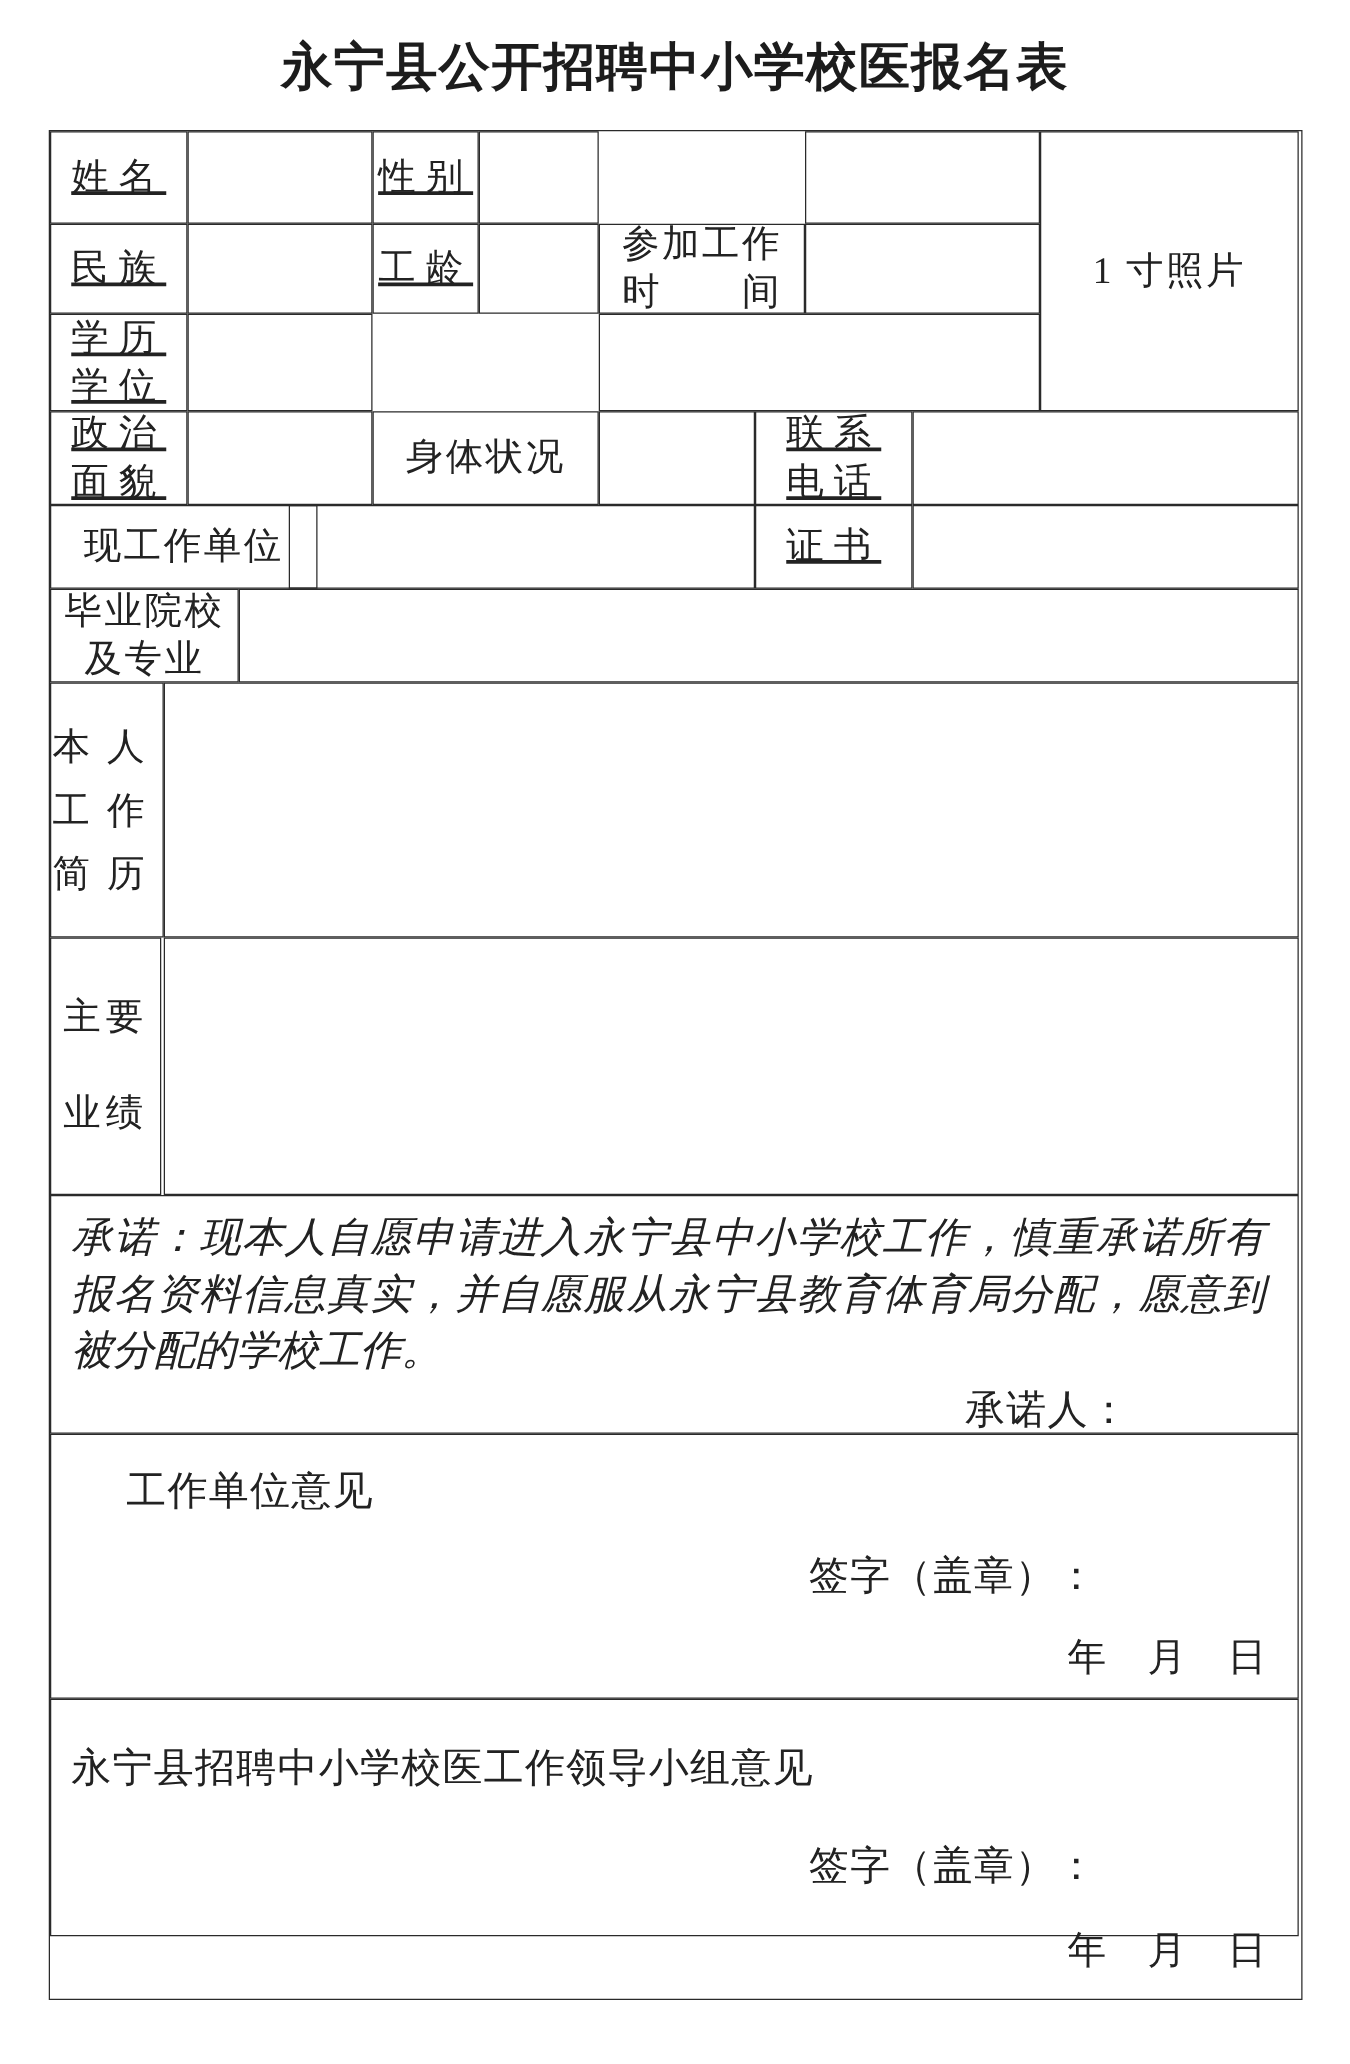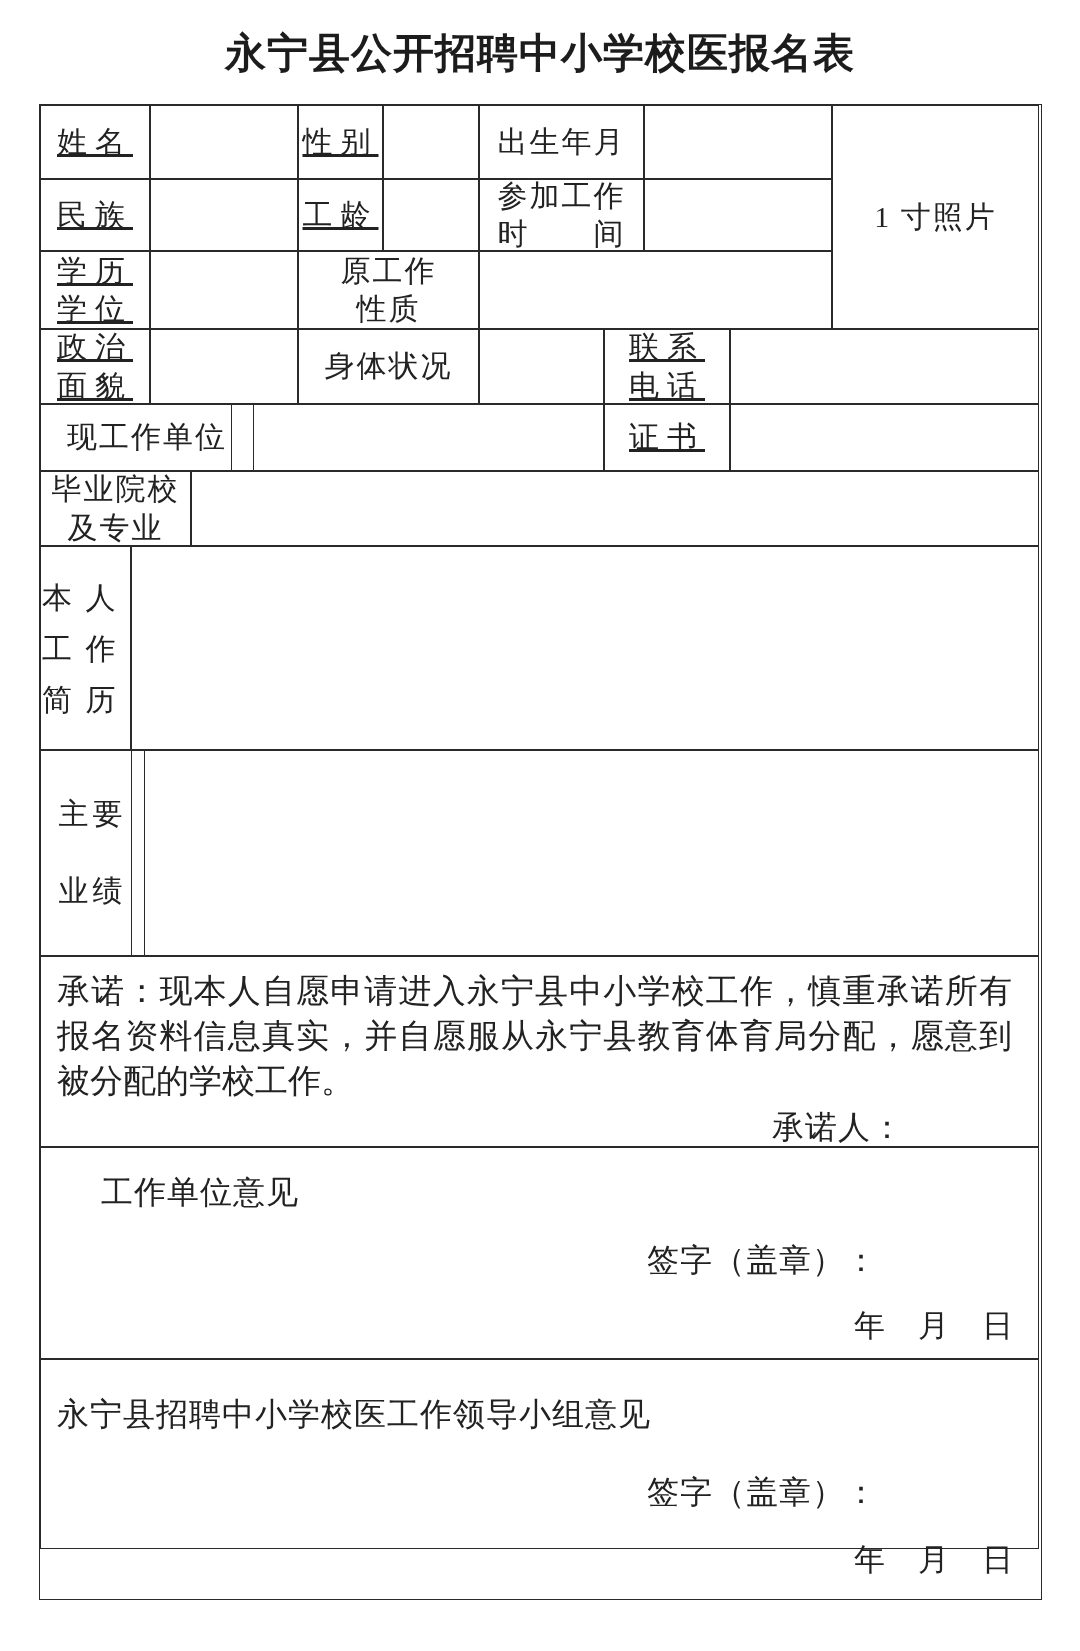--- a/index.html
+++ b/index.html
@@ -20,21 +20,21 @@
     display:flex;align-items:center;justify-content:center;
     white-space:pre-line;text-align:center;
     font-size:30px;line-height:1.28;letter-spacing:2px;color:#222;
   }
   .ls2{letter-spacing:8px;text-decoration:underline;}
   .resume-label{line-height:1.7;letter-spacing:0.45em;}
   .ach-label{line-height:1.28;letter-spacing:4px;}
   .sec{display:block;}
   .commit-text{
     position:absolute;left:16px;right:26px;top:12px;margin:0;
-    font-size:33px;line-height:1.36;text-align:justify;letter-spacing:0;
+    font-size:33px;line-height:1.36;text-align:justify;letter-spacing:0;font-style:italic;
   }
   .sub{position:absolute;font-size:32px;letter-spacing:1px;white-space:pre;}
   .s1-signer{right:134px;top:150px;}
   .s2-title{left:16px;top:24px;margin-left:44px;}
   .s2-sign{right:160px;top:92px;}
   .s2-date{right:24px;top:158px;font-size:31px;}
   .s3-title{left:16px;top:34px;}
   .s3-sign{right:160px;top:112px;}
   .s3-date{right:24px;top:180px;font-size:31px;}
 </style>
@@ -44,37 +44,34 @@
 <div class="page">
 
   <h1 class="title">永宁县公开招聘中小学校医报名表</h1>
 
   <div class="tbl">
 
     <div class="c ls2" style="left:0;top:0;width:110px;height:74px">姓名</div>
     <div class="c" style="left:110px;top:0;width:148px;height:74px"></div>
     <div class="c ls2" style="left:258px;top:0;width:85px;height:74px">性别</div>
     <div class="c" style="left:343px;top:0;width:96px;height:74px"></div>
-    <div class="c" style="left:439px;top:0;width:165px;height:74px">出生年月</div>
     <div class="c" style="left:604px;top:0;width:188px;height:74px"></div>
     <div class="c" style="left:792px;top:0;width:207px;height:224px">1 寸照片</div>
 
     <div class="c ls2" style="left:0;top:74px;width:110px;height:72px">民族</div>
     <div class="c" style="left:110px;top:74px;width:148px;height:72px"></div>
     <div class="c ls2" style="left:258px;top:74px;width:85px;height:72px">工龄</div>
     <div class="c" style="left:343px;top:74px;width:96px;height:72px"></div>
     <div class="c" style="left:439px;top:74px;width:165px;height:72px">参加工作
 时　　间</div>
     <div class="c" style="left:604px;top:74px;width:188px;height:72px"></div>
 
     <div class="c ls2" style="left:0;top:146px;width:110px;height:78px">学历
 学位</div>
     <div class="c" style="left:110px;top:146px;width:148px;height:78px"></div>
-    <div class="c" style="left:258px;top:146px;width:181px;height:78px">原工作
-性质</div>
     <div class="c" style="left:439px;top:146px;width:353px;height:78px"></div>
 
     <div class="c ls2" style="left:0;top:224px;width:110px;height:75px">政治
 面貌</div>
     <div class="c" style="left:110px;top:224px;width:148px;height:75px"></div>
     <div class="c" style="left:258px;top:224px;width:181px;height:75px">身体状况</div>
     <div class="c" style="left:439px;top:224px;width:125px;height:75px"></div>
     <div class="c ls2" style="left:564px;top:224px;width:126px;height:75px">联系
 电话</div>
     <div class="c" style="left:690px;top:224px;width:309px;height:75px"></div>
@@ -86,21 +83,21 @@
 
     <div class="c" style="left:0;top:366px;width:151px;height:75px">毕业院校
 及专业</div>
     <div class="c" style="left:151px;top:366px;width:848px;height:75px"></div>
 
     <div class="c resume-label" style="left:0;top:441px;width:91px;height:204px">本人
 工作
 简历</div>
     <div class="c" style="left:91px;top:441px;width:908px;height:204px"></div>
 
-    <div class="c ach-label" style="left:0;top:645px;width:105px;height:206px">主要
+    <div class="c ach-label" style="left:0;top:645px;width:89px;height:206px">主要
 
 业绩</div>
     <div class="c" style="left:91px;top:645px;width:908px;height:206px"></div>
 
     <div class="c sec" style="left:0;top:851px;width:999px;height:191px">
       <p class="commit-text">承诺：现本人自愿申请进入永宁县中小学校工作，慎重承诺所有报名资料信息真实，并自愿服从永宁县教育体育局分配，愿意到被分配的学校工作。</p>
       <span class="sub s1-signer">承诺人：</span>
     </div>
 
     <div class="c sec" style="left:0;top:1042px;width:999px;height:212px">

